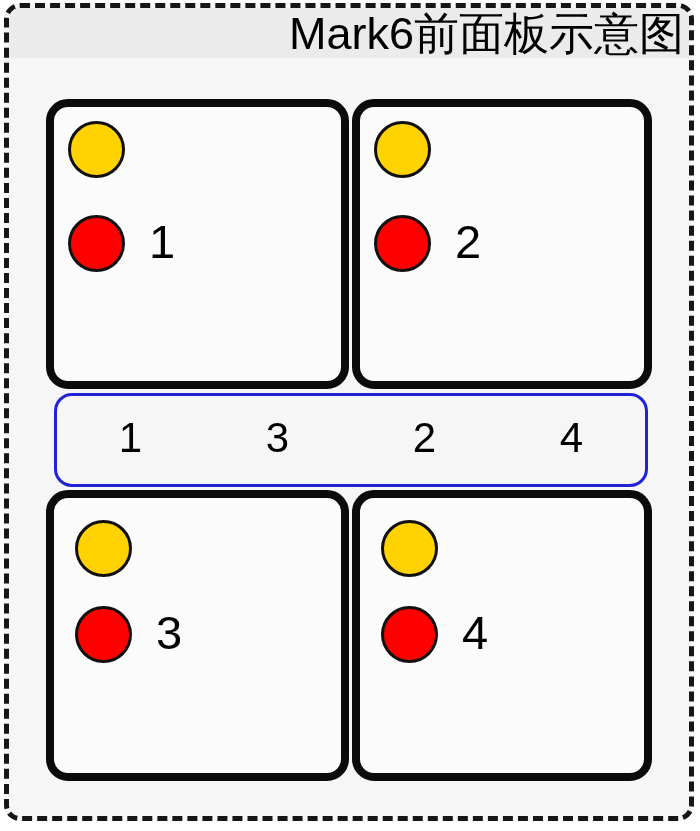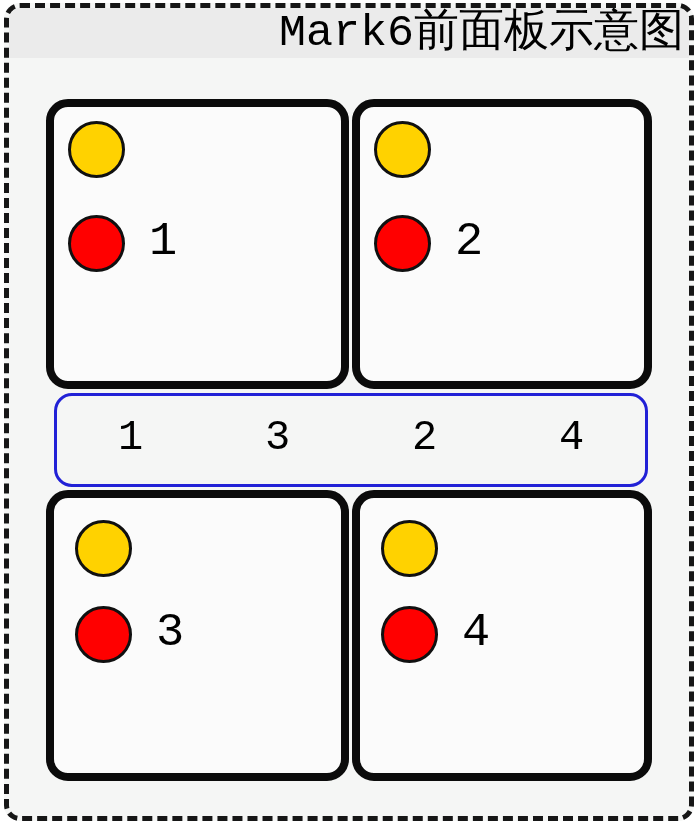--- a/index.html
+++ b/index.html
@@ -1,21 +1,21 @@
 <!DOCTYPE html>
 <html><head>
 <meta charset="utf-8">
 <style>
   html, body { margin: 0; padding: 0; background: #ffffff; }
   .canvas {
     position: relative;
     width: 700px;
     height: 831px;
     background: #ffffff;
-    font-family: Liberation Mono, monospace;
+    font-family: Liberation Sans, sans-serif;
     color: #000;
   }
   
   .frame {
     position: absolute;
     left: 4px;
     top: 3px;
     width: 680px;
     height: 808px;
     border: 5px dashed #161616;

